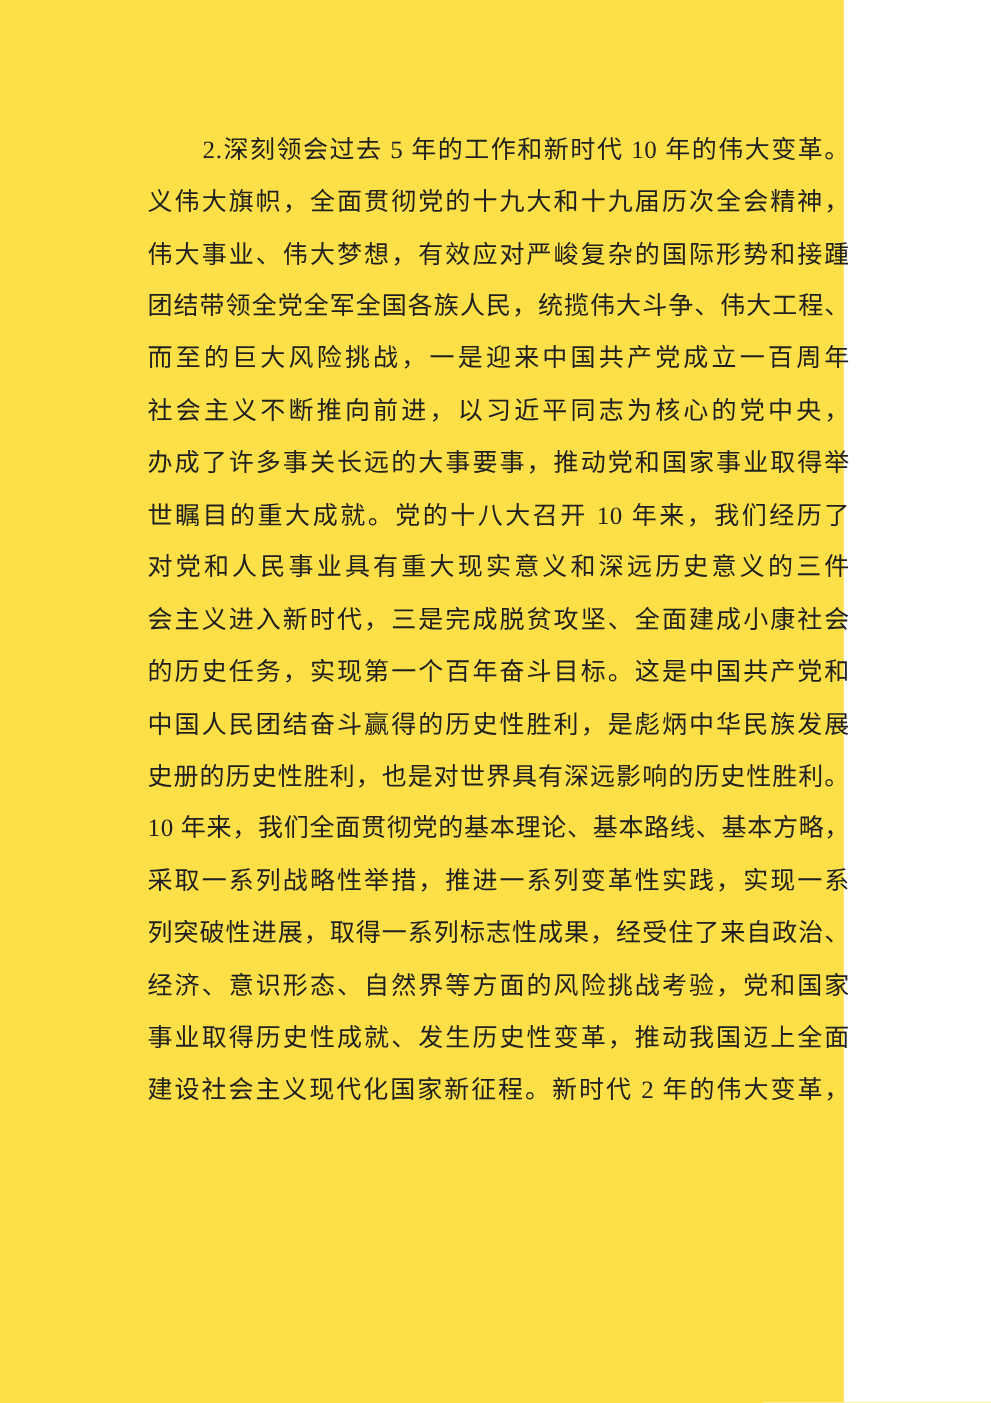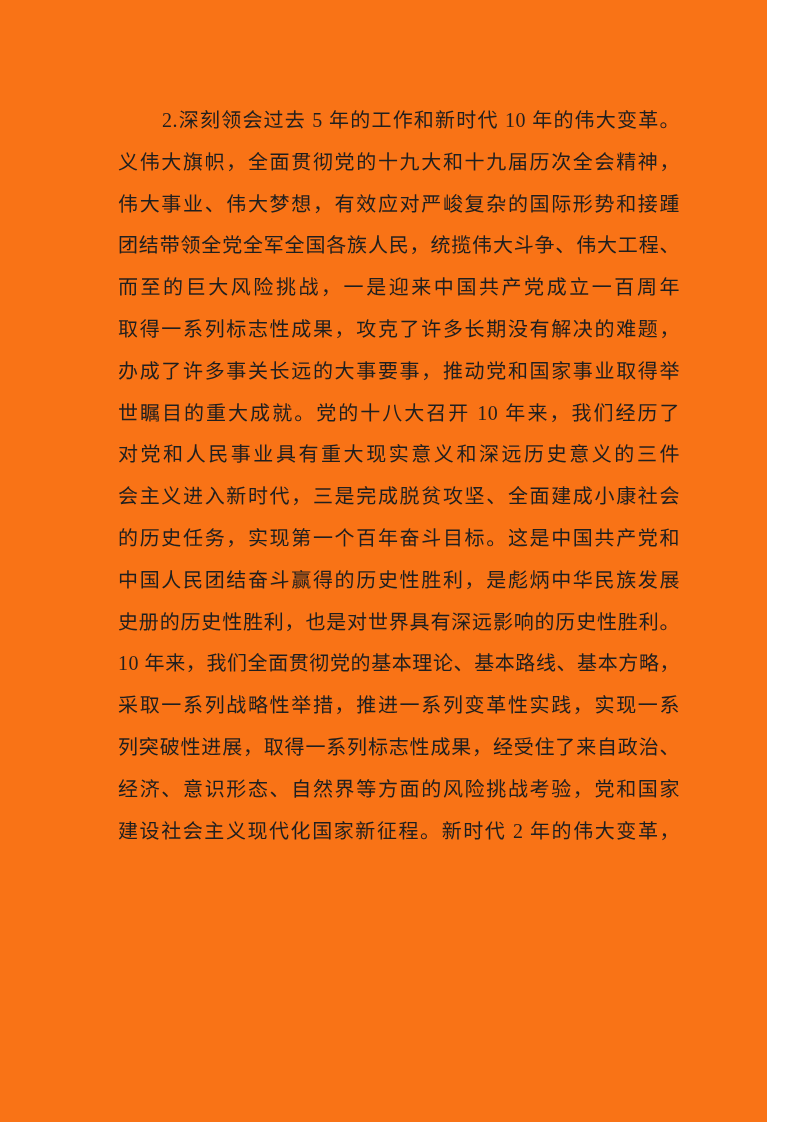--- a/index.html
+++ b/index.html
@@ -11,23 +11,23 @@
     height: 1122px;
     background: #ffffff;
     overflow: hidden;
     position: relative;
     font-family: "Liberation Serif", "DejaVu Serif", serif;
   }
   .page {
     position: absolute;
     left: 0;
     top: 0;
-    width: 767px;
+    width: 675px;
     height: 1122px;
-    background: #f97316;
+    background: #fde047;
   }
   .text-block {
     position: absolute;
     left: 118px;
     top: 100px;
     width: 562px;
   }
   .line {
     font-family: "Liberation Serif", "DejaVu Serif", serif;
     font-size: 20px;
@@ -45,27 +45,28 @@
 </head>
 <body>
 
 <div class="page">
   <div class="text-block">
     <div class="line first-line">2.深刻领会过去 5 年的工作和新时代 10 年的伟大变革。</div>
     <div class="line">义伟大旗帜，全面贯彻党的十九大和十九届历次全会精神，</div>
     <div class="line">伟大事业、伟大梦想，有效应对严峻复杂的国际形势和接踵</div>
     <div class="line">团结带领全党全军全国各族人民，统揽伟大斗争、伟大工程、</div>
     <div class="line">而至的巨大风险挑战，一是迎来中国共产党成立一百周年</div>
-    <div class="line">取得一系列标志性成果，攻克了许多长期没有解决的难题，</div>
+    <div class="line">社会主义不断推向前进，以习近平同志为核心的党中央，</div>
     <div class="line">办成了许多事关长远的大事要事，推动党和国家事业取得举</div>
     <div class="line">世瞩目的重大成就。党的十八大召开 10 年来，我们经历了</div>
     <div class="line">对党和人民事业具有重大现实意义和深远历史意义的三件</div>
     <div class="line">会主义进入新时代，三是完成脱贫攻坚、全面建成小康社会</div>
     <div class="line">的历史任务，实现第一个百年奋斗目标。这是中国共产党和</div>
     <div class="line">中国人民团结奋斗赢得的历史性胜利，是彪炳中华民族发展</div>
     <div class="line">史册的历史性胜利，也是对世界具有深远影响的历史性胜利。</div>
     <div class="line">10 年来，我们全面贯彻党的基本理论、基本路线、基本方略，</div>
     <div class="line">采取一系列战略性举措，推进一系列变革性实践，实现一系</div>
     <div class="line">列突破性进展，取得一系列标志性成果，经受住了来自政治、</div>
     <div class="line">经济、意识形态、自然界等方面的风险挑战考验，党和国家</div>
+    <div class="line">事业取得历史性成就、发生历史性变革，推动我国迈上全面</div>
     <div class="line">建设社会主义现代化国家新征程。新时代 2 年的伟大变革，</div>
   </div>
 </div>
 
 </body></html>

